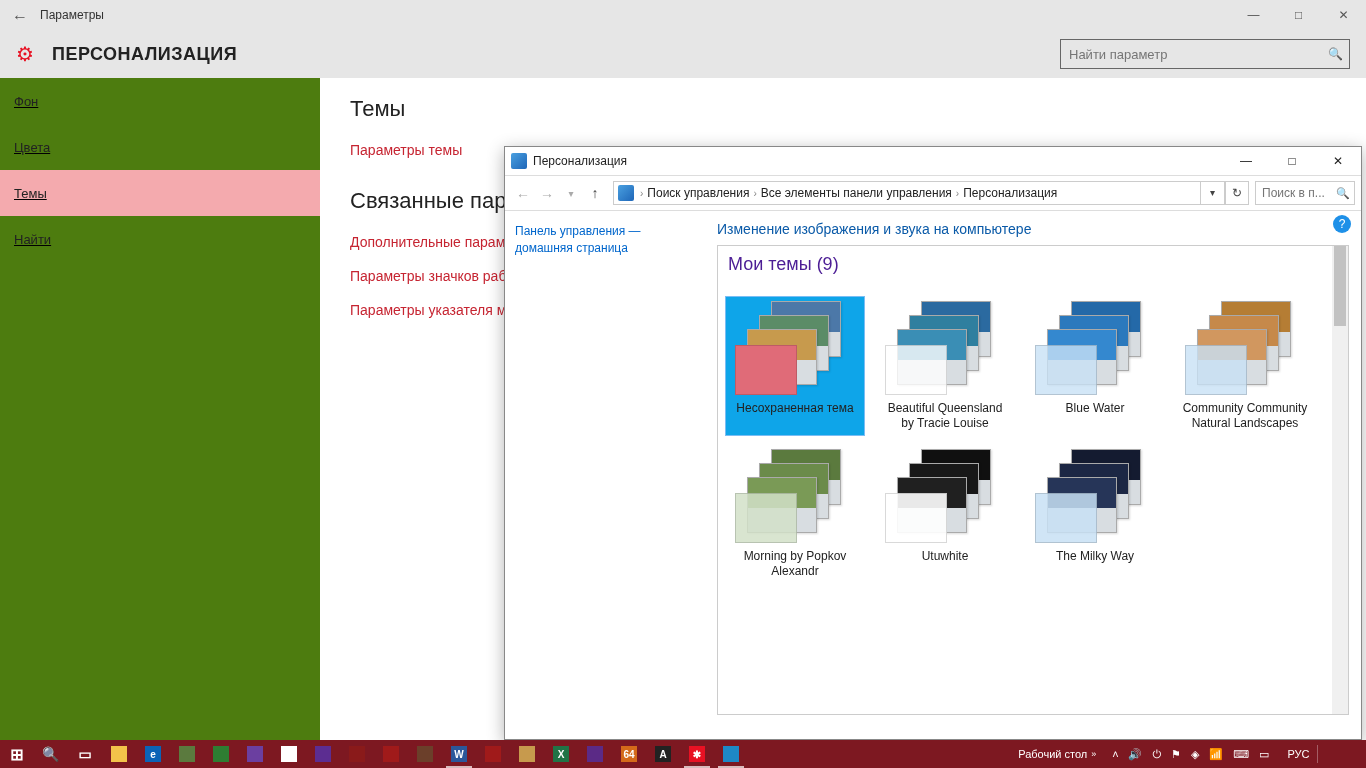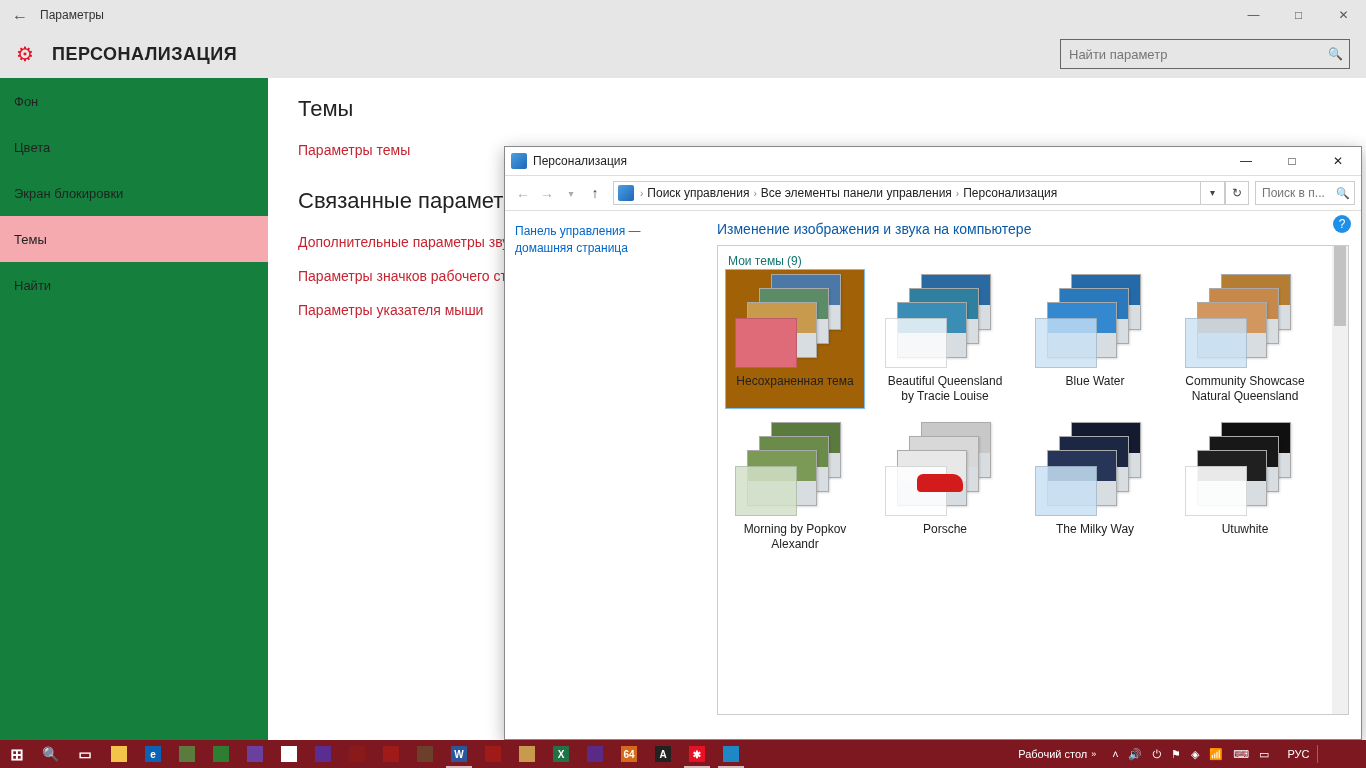--- a/index.html
+++ b/index.html
@@ -11,21 +11,21 @@
 .settings-titlebar .spacer { flex: 1; }
 .settings-titlebar .win-btn { width: 45px; height: 30px; text-align: center; line-height: 30px; color: #555; font-size: 12px; font-family: "Segoe MDL2 Assets", sans-serif;}
 .settings-header { height: 48px; display: flex; align-items: center; padding: 0 10px; }
 .settings-header .gear { color: #e81123; font-size: 20px; margin-right: 18px; margin-left: 6px;}
 .settings-header .page-title { font-weight: 600; font-size: 18px; color: #222; letter-spacing: .5px;}
 .settings-header .spacer { flex: 1; }
 .search-box { width: 290px; height: 30px; border: 1px solid #666; background: #e6e6e6; position: relative; margin-right: 6px;}
 .search-box input { width: 100%; height: 100%; border: none; background: transparent; padding: 0 28px 0 8px; font-size: 13px; color: #555; outline: none;}
 .search-box .search-ico { position: absolute; right: 6px; top: 50%; transform: translateY(-50%); font-size: 12px; color: #555;}
 .settings-body { flex: 1; display: flex; }
-.settings-sidebar { width: 268px; background: #15803d; }
+.settings-sidebar { width: 320px; background: #4d7c0f; text-decoration: underline; }
 .settings-sidebar .item { height: 46px; display: flex; align-items: center; padding-left: 14px; font-size: 13px; color: #222; cursor: default;}
 .settings-sidebar .item.selected { background: #f4aaae; }
 .settings-content { flex:1; background: #fff; padding: 18px 30px; }
 .settings-content h2 { font-size: 22px; font-weight: 400; color: #222; margin-bottom: 20px;}
 .settings-content .link { color: #c62431; font-size: 14px; margin-bottom: 18px; cursor: default;}
 .settings-content h2.second { margin-top: 30px;}
 
 .cp-window { position: absolute; left: 504px; top: 146px; width: 858px; height: 594px; background: #fff; border: 1px solid #888; box-shadow: 0 4px 16px rgba(0,0,0,.3); display: flex; flex-direction: column;}
 .cp-titlebar { height: 28px; display: flex; align-items: center; background: #fff;}
 .cp-titlebar .ico { width: 16px; height: 16px; margin: 0 6px; background: linear-gradient(135deg,#4aa0e0,#1e66b8); border-radius:2px; display:inline-block;}
@@ -47,24 +47,24 @@
 .cp-left { width: 200px; padding: 12px 10px; font-size:12px;}
 .cp-left a { color:#0066cc; text-decoration:none; line-height:1.4; display:block;}
 .cp-main { flex:1; padding: 6px 12px 0 12px; position:relative;}
 .cp-main .help { position:absolute; right:10px; top:4px; width:18px; height:18px; border-radius:50%; background:#1e90e8; color:#fff; font-size:12px; text-align:center; line-height:18px;}
 .cp-main .headline { color:#0a5aa8; font-size:14px; margin-bottom:8px; margin-top:4px;}
 .cp-main .subline { font-size:12px; color:#333; margin-bottom:10px;}
 .themes-box { border:1px solid #ccc; height: 470px; position:relative;}
 .themes-scroll { position:absolute; right:0; top:0; bottom:0; width:16px; background:#f0f0f0;}
 .themes-scroll .thumb { position:absolute; left:2px; right:2px; top:0; height:80px; background:#c2c2c2;}
 .themes-inner { padding:6px 18px 6px 8px;}
-.themes-inner .group-label { color:#0f766e; font-size:12px; margin: 2px 0 2px 2px;}
+.themes-inner .group-label { color:#4c1d95; font-size:18px; margin: 2px 0 22px 2px;}
 .themes-grid { display:flex; flex-wrap:wrap; gap: 10px 12px;}
 .theme-tile { width: 138px; display:flex; flex-direction:column; align-items:center; padding:4px; cursor:default;}
-.theme-tile.selected { background:#a16207; outline:1px solid #7abdf4;}
+.theme-tile.selected { background:#0ea5e9; outline:1px solid #7abdf4;}
 .theme-thumb { width: 120px; height: 96px; position:relative;}
 .theme-thumb .frame { position:absolute; width:70px; height:56px; border:1px solid #aaa; background:#e8eaec; box-shadow:1px 1px 2px rgba(0,0,0,.15);}
 .theme-thumb .f1 { left:36px; top:0;}
 .theme-thumb .f2 { left:24px; top:14px;}
 .theme-thumb .f3 { left:12px; top:28px;}
 .theme-thumb .accent { position:absolute; left:0; top:44px; width:62px; height:50px; border:1px solid rgba(0,0,0,.15);}
 .theme-tile .label { font-size:12px; color:#222; text-align:center; margin-top:4px; line-height:1.25;}
 
 .taskbar { position:absolute; left:0; right:0; bottom:0; height:28px; background:#7d1821; display:flex; align-items:center; color:#fff; font-size:11px;}
 .taskbar .tb-item { width:34px; height:28px; display:flex; align-items:center; justify-content:center; color:#fff; position:relative;}
@@ -93,21 +93,20 @@
     <div class="spacer"></div>
     <div class="search-box">
       <input type="text" placeholder="Найти параметр" style="">
       <span class="search-ico">🔍</span>
     </div>
   </div>
   <div class="settings-body">
     <div class="settings-sidebar" id="settings-sidebar">
         <div class="item">Фон</div>
         <div class="item">Цвета</div>
-        <div class="item">Экран блокировки</div>
         <div class="item selected">Темы</div>
         <div class="item">Найти</div>
       </div>
     <div class="settings-content">
       <h2>Темы</h2>
       <div class="link">Параметры темы</div>
       <h2 class="second">Связанные параметры</h2>
       <div class="link">Дополнительные параметры звука</div>
       <div class="link">Параметры значков рабочего стола</div>
       <div class="link">Параметры указателя мыши</div>
@@ -183,58 +182,48 @@
                 </div>
                 <div class="label">Blue Water</div>
               </div>
               <div class="theme-tile">
                 <div class="theme-thumb">
                   <div class="frame f1" style="background: linear-gradient(rgb(181, 125, 52) 0%, rgb(181, 125, 52) 55%, rgb(216, 221, 225) 55%);"></div>
                   <div class="frame f2" style="background: linear-gradient(rgb(198, 137, 74) 0%, rgb(198, 137, 74) 55%, rgb(216, 221, 225) 55%);"></div>
                   <div class="frame f3" style="background: linear-gradient(rgb(209, 151, 95) 0%, rgb(209, 151, 95) 55%, rgb(216, 221, 225) 55%);"></div>
                   <div class="accent" style="background: rgba(200, 225, 245, 0.8);"></div>
                 </div>
-                <div class="label">Community Showcase Natural Queensland</div>
+                <div class="label">Community Community Natural Landscapes</div>
               </div>
               <div class="theme-tile">
                 <div class="theme-thumb">
                   <div class="frame f1" style="background: linear-gradient(rgb(91, 122, 62) 0%, rgb(91, 122, 62) 55%, rgb(216, 221, 225) 55%);"></div>
                   <div class="frame f2" style="background: linear-gradient(rgb(107, 139, 74) 0%, rgb(107, 139, 74) 55%, rgb(216, 221, 225) 55%);"></div>
                   <div class="frame f3" style="background: linear-gradient(rgb(122, 154, 86) 0%, rgb(122, 154, 86) 55%, rgb(216, 221, 225) 55%);"></div>
                   <div class="accent" style="background: rgba(210, 225, 200, 0.85);"></div>
                 </div>
                 <div class="label">Morning by Popkov Alexandr</div>
               </div>
               <div class="theme-tile">
                 <div class="theme-thumb">
-                  <div class="frame f1" style="background: linear-gradient(rgb(200, 200, 200) 0%, rgb(200, 200, 200) 55%, rgb(216, 221, 225) 55%);"></div>
-                  <div class="frame f2" style="background: linear-gradient(rgb(216, 216, 216) 0%, rgb(216, 216, 216) 55%, rgb(216, 221, 225) 55%);"></div>
-                  <div class="frame f3" style="background: linear-gradient(rgb(232, 232, 232) 0%, rgb(232, 232, 232) 55%, rgb(216, 221, 225) 55%);"></div>
-                  <div class="accent" style="background: rgba(255, 255, 255, 0.85);"></div>
-                  <div style="position: absolute; left: 32px; top: 52px; width: 46px; height: 18px; background: rgb(212, 27, 27); border-radius: 6px 10px 4px 4px;"></div>
-                </div>
-                <div class="label">Porsche</div>
+                  <div class="frame f1" style="background: linear-gradient(rgb(16, 16, 16) 0%, rgb(16, 16, 16) 55%, rgb(216, 221, 225) 55%);"></div>
+                  <div class="frame f2" style="background: linear-gradient(rgb(24, 24, 24) 0%, rgb(24, 24, 24) 55%, rgb(216, 221, 225) 55%);"></div>
+                  <div class="frame f3" style="background: linear-gradient(rgb(32, 32, 32) 0%, rgb(32, 32, 32) 55%, rgb(216, 221, 225) 55%);"></div>
+                  <div class="accent" style="background: rgba(255, 255, 255, 0.9);"></div>
+                </div>
+                <div class="label">Utuwhite</div>
               </div>
               <div class="theme-tile">
                 <div class="theme-thumb">
                   <div class="frame f1" style="background: linear-gradient(rgb(20, 27, 48) 0%, rgb(20, 27, 48) 55%, rgb(216, 221, 225) 55%);"></div>
                   <div class="frame f2" style="background: linear-gradient(rgb(28, 39, 68) 0%, rgb(28, 39, 68) 55%, rgb(216, 221, 225) 55%);"></div>
                   <div class="frame f3" style="background: linear-gradient(rgb(38, 53, 88) 0%, rgb(38, 53, 88) 55%, rgb(216, 221, 225) 55%);"></div>
                   <div class="accent" style="background: rgba(200, 225, 245, 0.85);"></div>
                 </div>
                 <div class="label">The Milky Way</div>
-              </div>
-              <div class="theme-tile">
-                <div class="theme-thumb">
-                  <div class="frame f1" style="background: linear-gradient(rgb(16, 16, 16) 0%, rgb(16, 16, 16) 55%, rgb(216, 221, 225) 55%);"></div>
-                  <div class="frame f2" style="background: linear-gradient(rgb(24, 24, 24) 0%, rgb(24, 24, 24) 55%, rgb(216, 221, 225) 55%);"></div>
-                  <div class="frame f3" style="background: linear-gradient(rgb(32, 32, 32) 0%, rgb(32, 32, 32) 55%, rgb(216, 221, 225) 55%);"></div>
-                  <div class="accent" style="background: rgba(255, 255, 255, 0.9);"></div>
-                </div>
-                <div class="label">Utuwhite</div>
               </div>
             </div>
         </div>
         <div class="themes-scroll">
             <div class="thumb"></div>
           </div>
       </div>
     </div>
   </div>
 </div>

